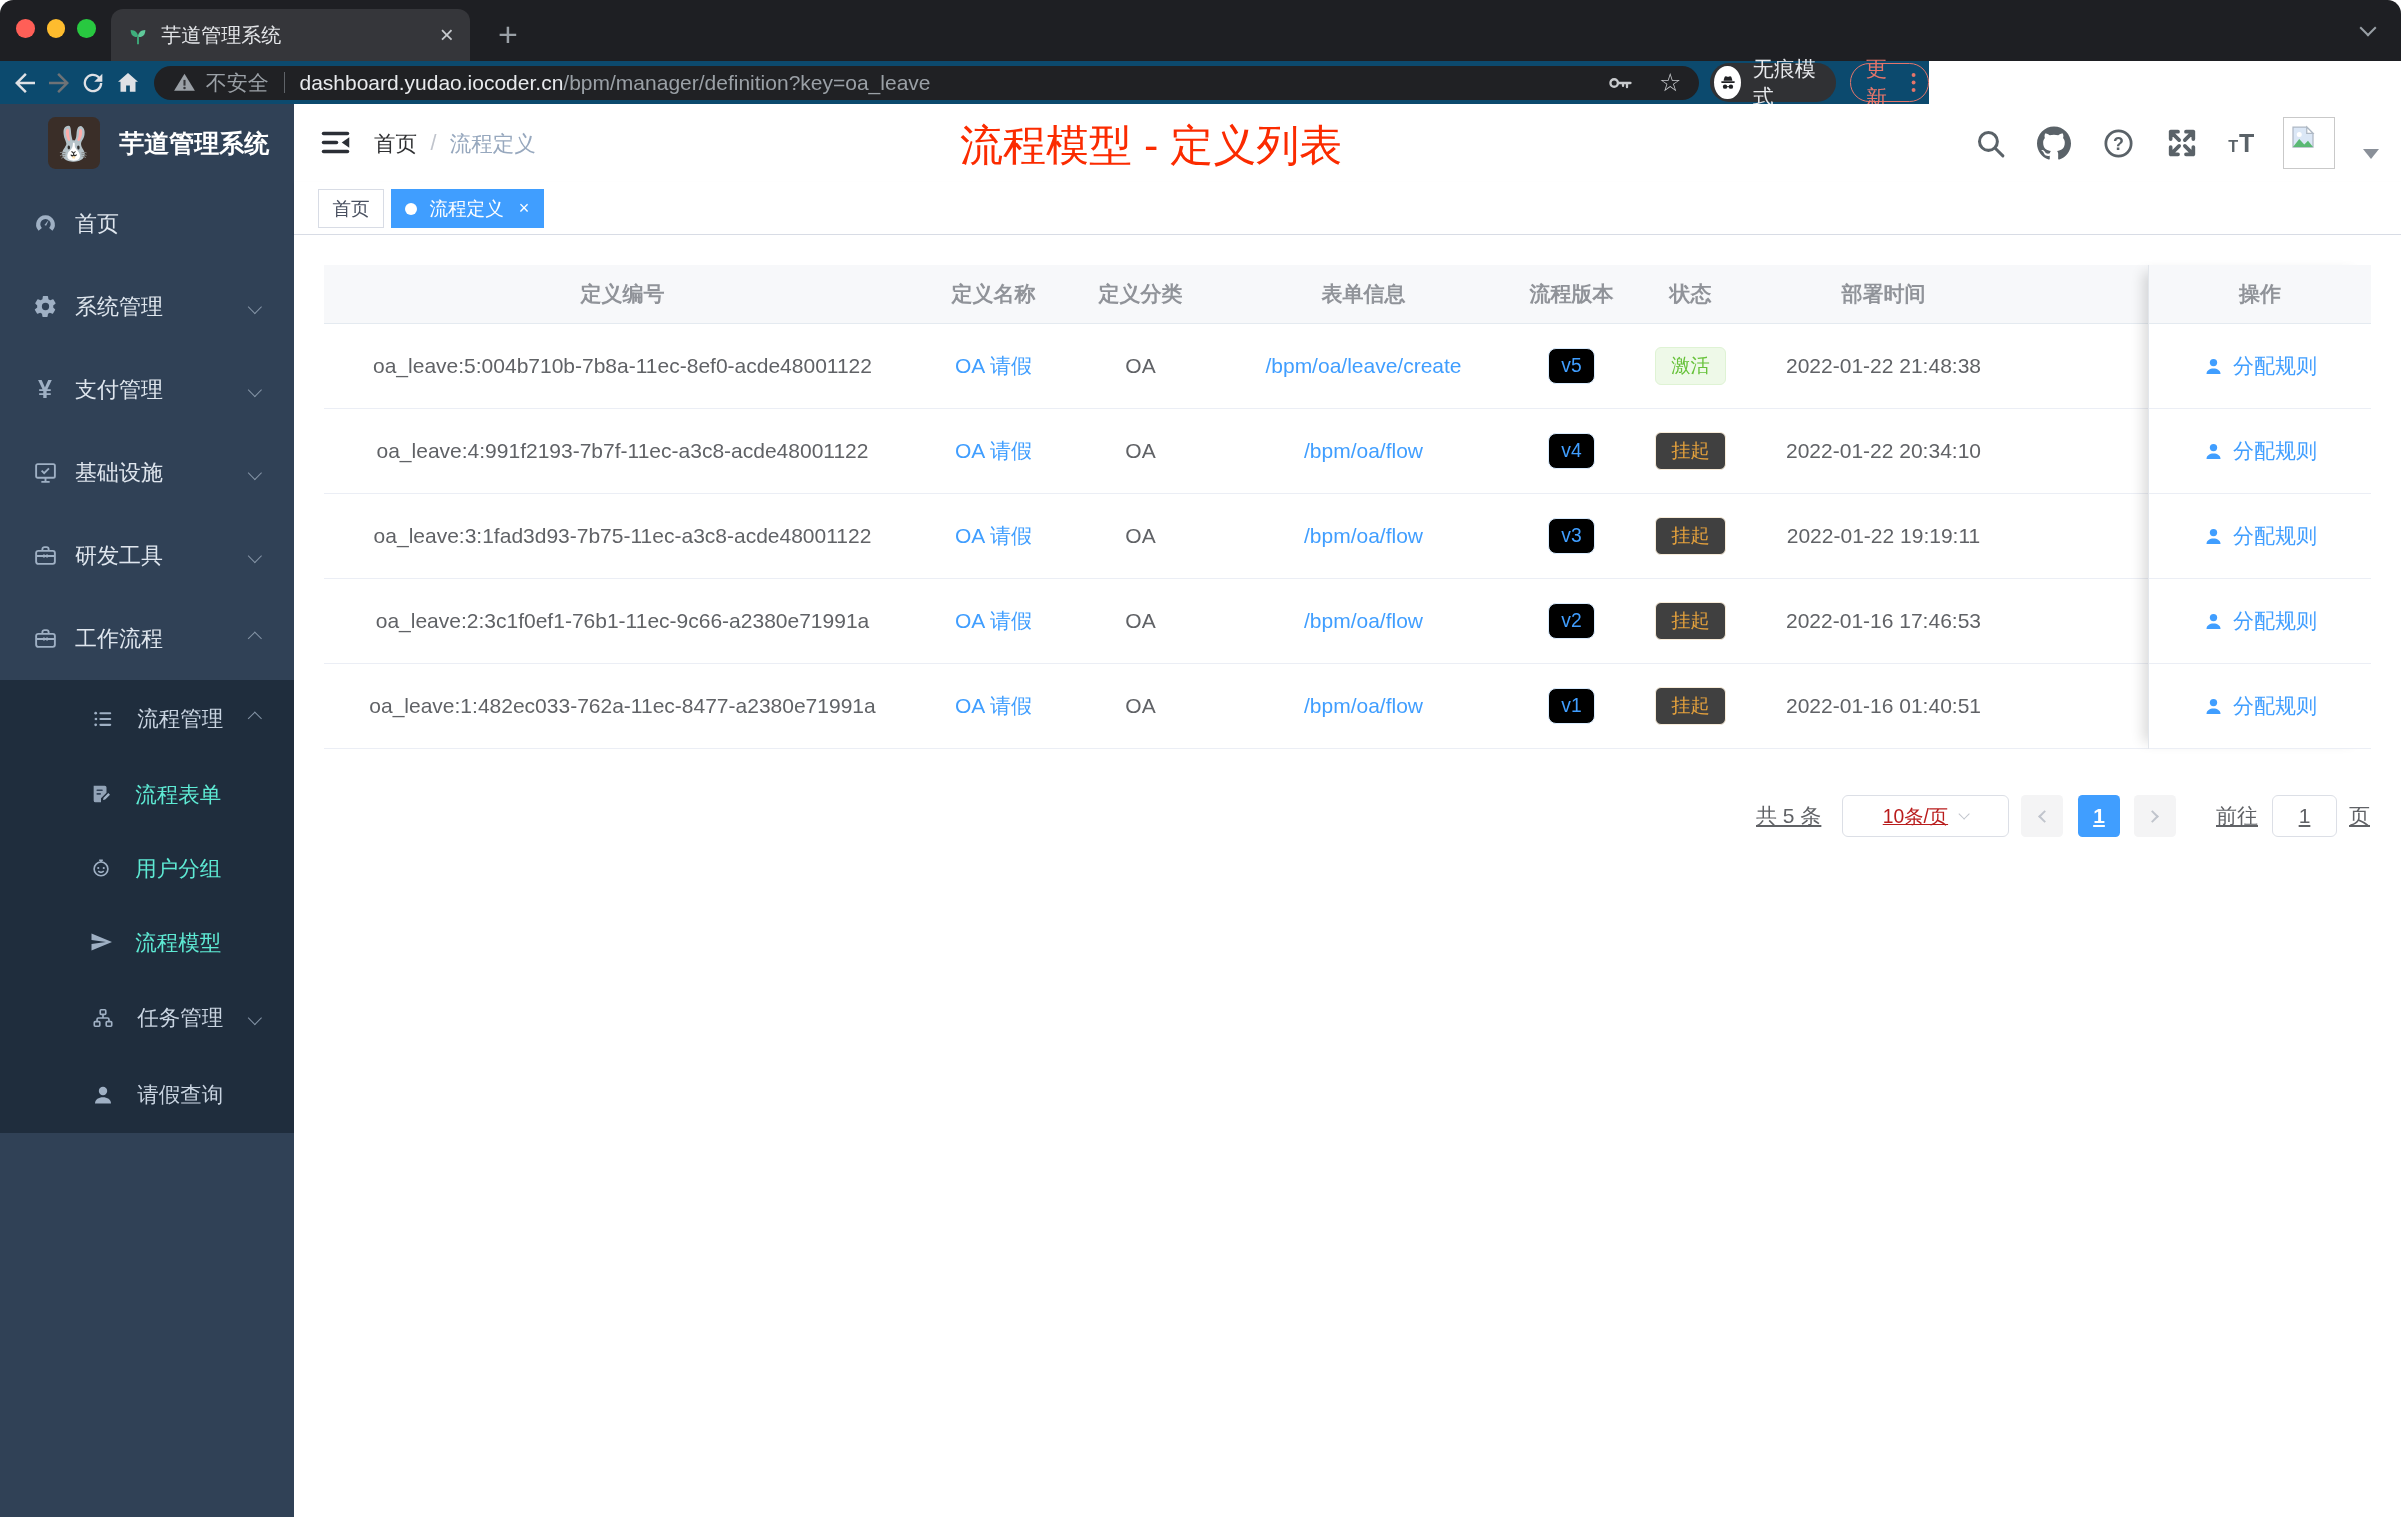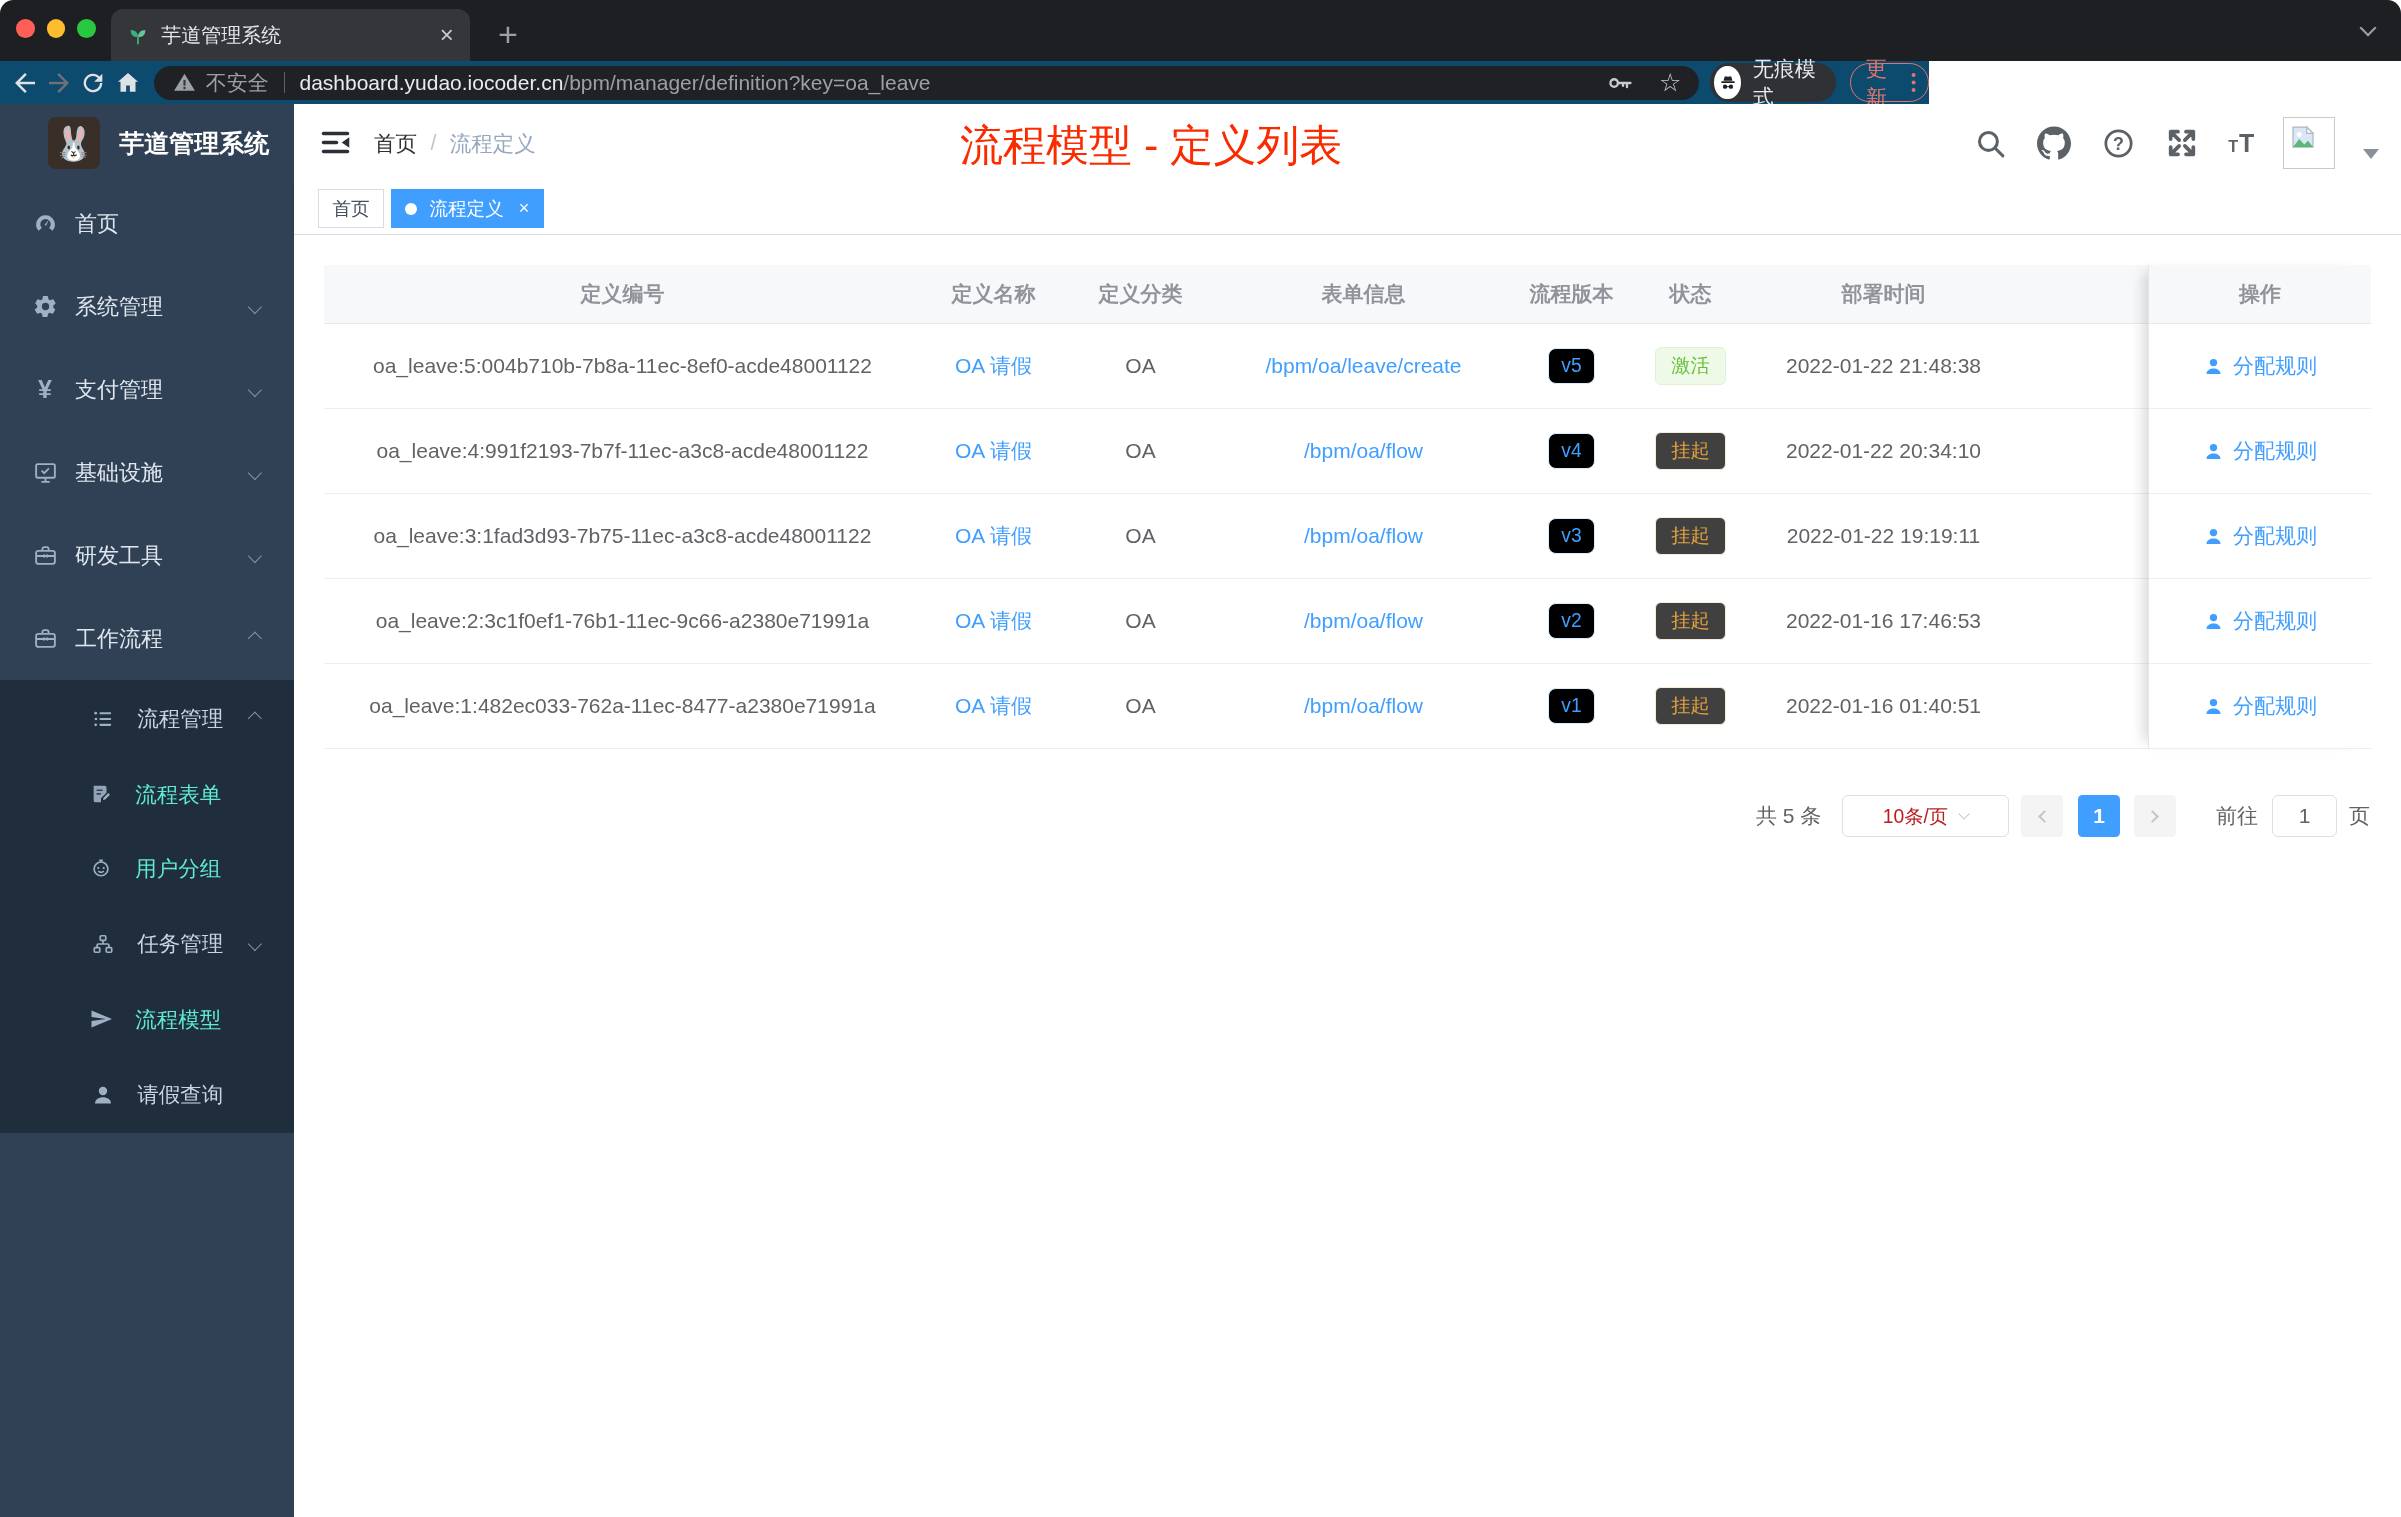--- a/index.html
+++ b/index.html
@@ -107,21 +107,21 @@
   .st-tag { border-radius:6px; padding:8.2px 15px; font-size:19.3px; line-height:1; }
   .st-tag.success { background:#eef9e8; border:0.7px solid #dff3d4; color:#67c23a; }
   .st-tag.warning { background:#404040; border:0.7px solid #f8ecd9; color:#e6a23c; }
   .fixed-col { position:absolute; right:0; top:0; width:223px; background:#fff;
                border-left:0.7px solid #e2e6eb; box-shadow:-12px 0 12px -7.4px rgba(0,0,0,.14); }
   .fixed-col .th { width:100%; height:59px; background:#f7f8fa; border-bottom:0.7px solid #e4eaf0; }
   .fixed-col .fc-cell { height:85px; border-bottom:0.7px solid #ebeef5; display:flex; align-items:center;
                         justify-content:center; gap:9px; color:#409eff; font-size:21px; cursor:pointer; }
 
   
-  .pager-el { position:absolute; height:42px; display:flex; align-items:center; justify-content:center; }
+  .pager-el { position:absolute; height:42px; display:flex; align-items:center; justify-content:center;text-decoration:underline; }
   .pg-total { left:1756px; top:795px; font-size:21px; color:#606266; }
   .pg-size { left:1842px; top:795px; width:167px; border:0.7px solid #dcdfe6; border-radius:6px;
              font-size:19.3px; color:#b91c1c; gap:12px; background:#fff; }
   .pg-size .chev { width:8.2px; height:8.2px; border-width:1.5px; color:#c0c4cc; margin-top:-4.5px; }
   .pg-btn { top:795px; width:42px; background:#f4f4f5; border-radius:4.5px; color:#c0c4cc; }
   .pg-btn .chev { width:9px; height:9px; border-width:2.2px; }
   .pg-prev { left:2021px; } .pg-prev .chev { transform:rotate(135deg); margin-left:4.5px; }
   .pg-next { left:2134px; } .pg-next .chev { transform:rotate(-45deg); margin-right:4.5px; }
   .pg-cur { left:2078px; top:795px; width:42px; background:#409eff; border-radius:4.5px; color:#fff;
             font-size:21px; font-weight:600; }
@@ -319,39 +319,39 @@
             <svg width="22" height="22" viewBox="0 0 24 24" fill="none" stroke="currentColor" stroke-width="1.8">
               <circle cx="12" cy="13" r="7.5"></circle>
               <path d="M12 5.5V3.5M10 3.5h4"></path>
               <circle cx="9" cy="12" r="1.2" fill="currentColor" stroke="none"></circle>
               <circle cx="15" cy="12" r="1.2" fill="currentColor" stroke="none"></circle>
               <path d="M9 15.5c1.8 1.4 4.2 1.4 6 0"></path>
             </svg>
           </span>
           <span class="mi-label">用户分组</span>
         </div>
+        <div class="menu-item lvl3">
+          <span class="mi-icon">
+            <svg width="24" height="24" viewBox="0 0 24 24" fill="currentColor">
+              <path d="M2.5 20.5L23 12 2.5 3.5l.01 6.6L17 12 2.51 13.9z"></path>
+            </svg>
+          </span>
+          <span class="mi-label">流程模型</span>
+        </div>
         <div class="menu-item lvl2">
           <span class="mi-icon">
             <svg width="22" height="22" viewBox="0 0 24 24" fill="none" stroke="currentColor" stroke-width="1.8">
               <rect x="9" y="3" width="6" height="5" rx="1"></rect>
               <rect x="2.5" y="16" width="6" height="5" rx="1"></rect>
               <rect x="15.5" y="16" width="6" height="5" rx="1"></rect>
               <path d="M12 8v4M5.5 16v-2.5a1.5 1.5 0 0 1 1.5-1.5h10a1.5 1.5 0 0 1 1.5 1.5V16"></path>
             </svg>
           </span>
           <span class="mi-label">任务管理</span>
           <span class="chev mi-chev"></span>
-        </div>
-        <div class="menu-item lvl3">
-          <span class="mi-icon">
-            <svg width="24" height="24" viewBox="0 0 24 24" fill="currentColor">
-              <path d="M2.5 20.5L23 12 2.5 3.5l.01 6.6L17 12 2.51 13.9z"></path>
-            </svg>
-          </span>
-          <span class="mi-label">流程模型</span>
         </div>
         <div class="menu-item lvl2">
           <span class="mi-icon">
             <svg width="24" height="24" viewBox="0 0 24 24" fill="currentColor">
               <circle cx="12" cy="8" r="4.2"></circle>
               <path d="M4 20.5c0-4.2 3.8-6.3 8-6.3s8 2.1 8 6.3z"></path>
             </svg>
           </span>
           <span class="mi-label">请假查询</span>
         </div>

